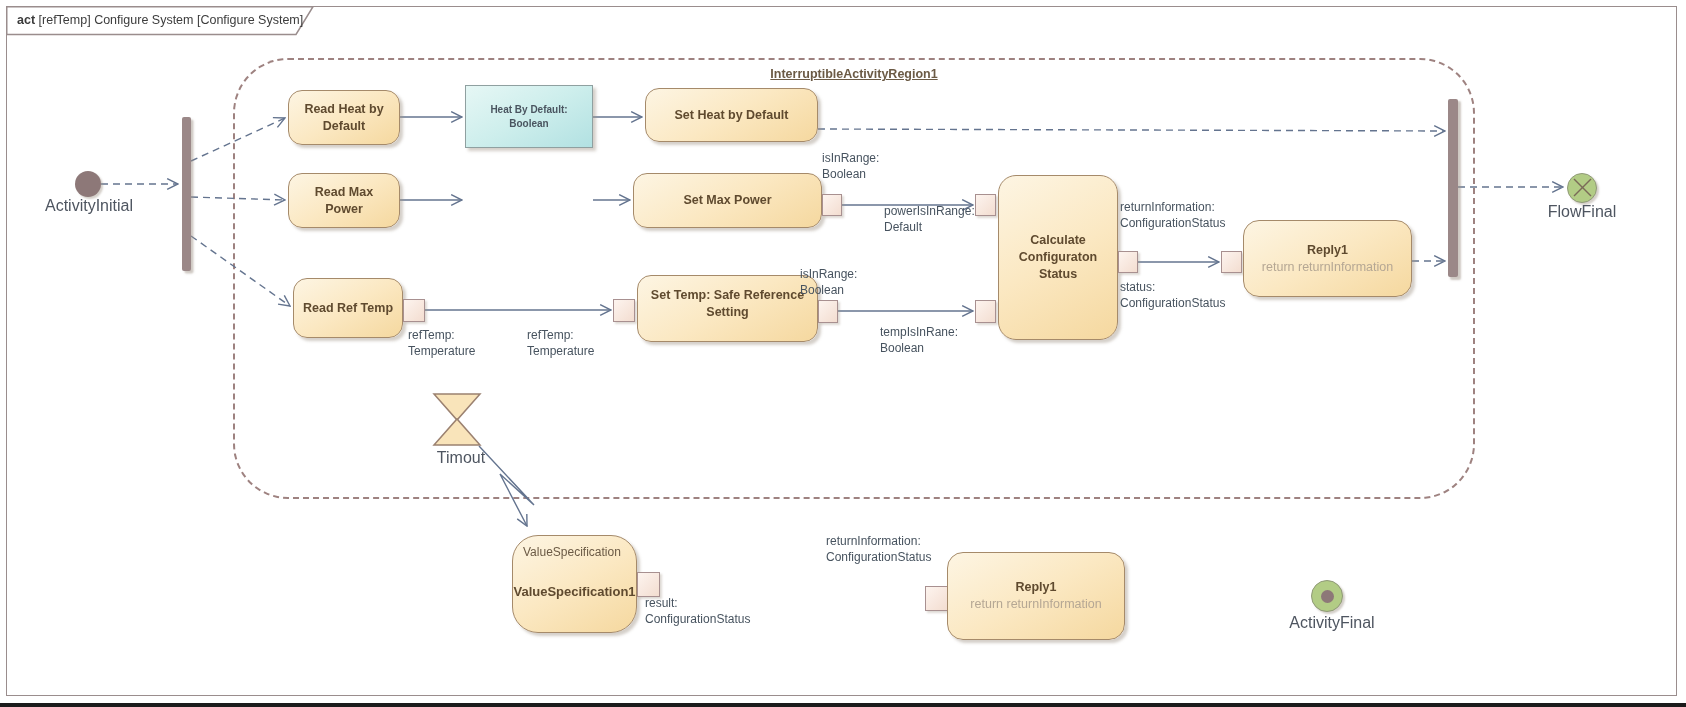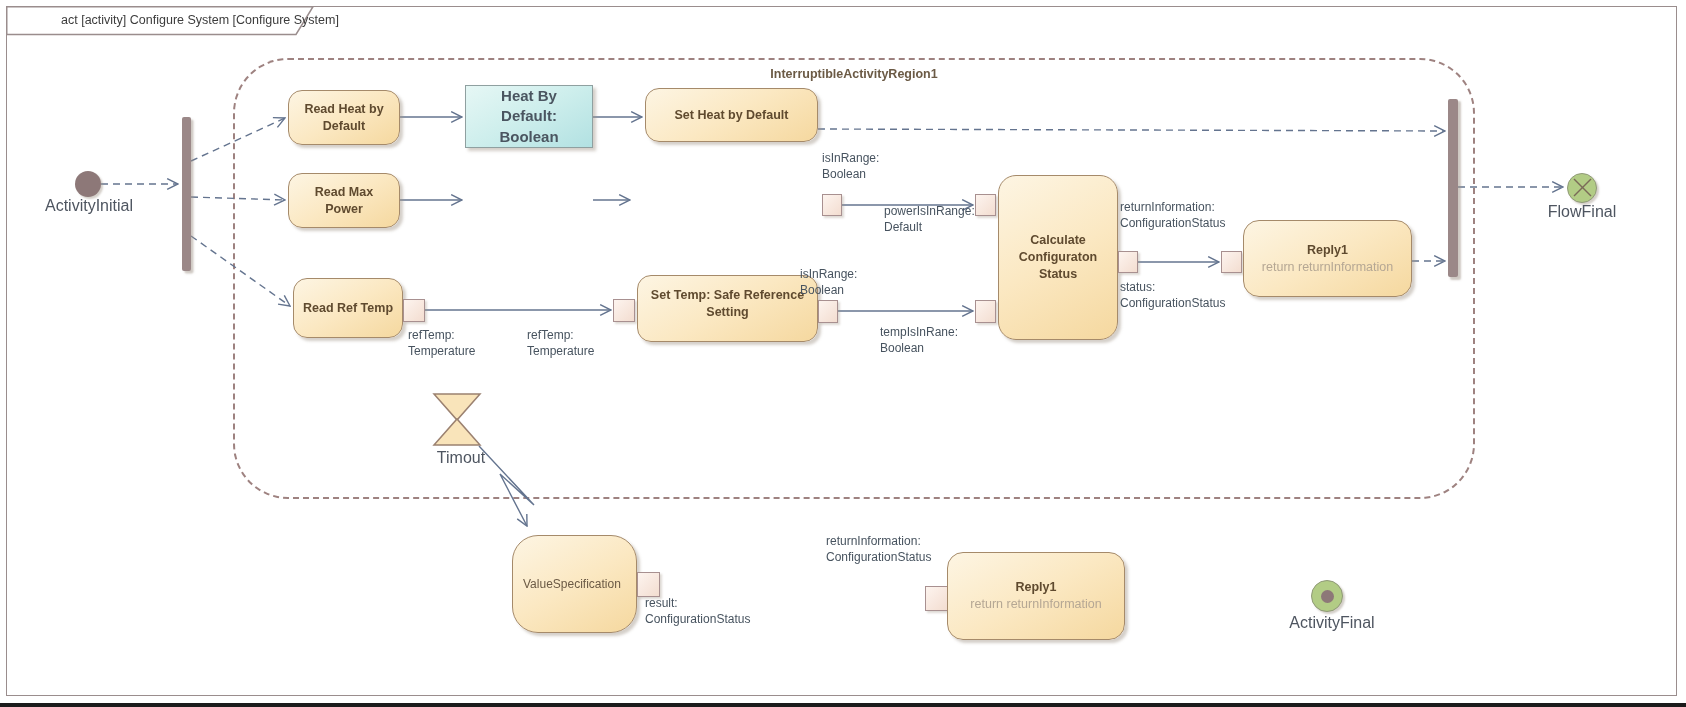--- a/index.html
+++ b/index.html
@@ -2,37 +2,37 @@
 <html><head>
 <meta charset="utf-8">
 <style>
   html,body { margin:0; padding:0; background:#ffffff; }
   .canvas { position:relative; width:1686px; height:707px; background:#ffffff;
             font-family:"Liberation Sans", sans-serif; overflow:hidden; }
   .frame { position:absolute; left:6px; top:6px; width:1671px; height:690px;
            border:1.5px solid #9a8d8d; box-sizing:border-box; }
   .window-edge { position:absolute; left:0; bottom:0; width:100%; height:4px; background:#1b1b1b; }
   .tab-text { position:absolute; left:17px; top:13px; font-size:12.5px; color:#3c3c3c; }
-  .tab-text b { font-weight:normal;margin-left:44px; }
+  .tab-text b { font-weight:bold; }
 
   .region { position:absolute; left:233px; top:58px; width:1242px; height:441px;
             border:2px dashed #9e8280; border-radius:55px; box-sizing:border-box; }
-  .region-label { margin-top:7px; text-align:center; font-weight:bold; font-size:12.5px; color:#6b5a45; }
+  .region-label { margin-top:7px; text-align:center; font-weight:bold; font-size:12.5px; color:#6b5a45;text-decoration:underline; }
 
   .action { position:absolute; display:flex; align-items:center; justify-content:center; text-align:center;
             background:linear-gradient(150deg,#fdf5e3 0%,#fbe8c2 50%,#f5d89f 100%);
             border:1.5px solid #a58a6a; border-radius:14px;
             box-shadow:3px 3px 3px rgba(160,148,135,0.45);
             color:#5f4a2f; font-weight:bold; font-size:12.5px; line-height:1.35;
             padding:2px 8px; box-sizing:border-box; }
   .objnode { position:absolute; display:flex; align-items:center; justify-content:flex-start; text-align:center;
             background:linear-gradient(150deg,#e6f7f5 0%,#cdeeec 50%,#b2e1e2 100%);
             border:1.5px solid #8fa0a0;
             box-shadow:3px 3px 3px rgba(160,148,135,0.45);
-            color:#4a5560; font-weight:bold; font-size:15px; line-height:1.35;
+            color:#4a5560; font-weight:bold; font-size:10px; line-height:1.35;
             padding:2px 8px; box-sizing:border-box; }
   .reply { flex-direction:column; }
   .reply-body { font-weight:normal; color:#b5a794; font-size:12.5px; }
   .vspec { flex-direction:column; padding:8px 10px; }
   .vspec-header { align-self:flex-start; font-weight:normal; font-size:12px; color:#6b5a45; }
   .vspec-main { flex:1; display:flex; align-items:center; justify-content:center; width:100%; font-size:13px; }
 
   .pin { position:absolute; background:linear-gradient(135deg,#fdf4ef 0%,#f3ddd0 100%);
          border:1.3px solid #a89090; box-sizing:border-box;
          box-shadow:2px 2px 2px rgba(160,148,135,0.35); }
@@ -55,21 +55,21 @@
 <body>
 
 <div class="canvas">
 
   <div class="frame"></div>
 
   <svg class="nodefs" style="left:6px;top:6px" width="330" height="30">
     <path d="M0.75,0.75 H307 L290,28.5 H0.75 Z" fill="#ffffff" stroke="#9a8d8d" stroke-width="1.5"></path>
   </svg>
   <div class="tab-text">
-    <b>act</b><span> </span><span>[activity] Configure System [Configure System]</span>
+    <b>act</b><span> </span><span>[refTemp] Configure System [Configure System]</span>
   </div>
 
   <div class="region">
     <div class="region-label">InterruptibleActivityRegion1</div>
   </div>
 
   <svg class="edges" width="1686" height="707">
     <defs>
       <marker id="arr" viewBox="0 0 12 12" refX="11" refY="6" markerWidth="13" markerHeight="13" orient="auto-start-reverse" markerUnits="userSpaceOnUse">
         <path d="M1,1 L11,6 L1,11" fill="none" stroke="#64748f" stroke-width="1.3"></path>
@@ -114,20 +114,23 @@
   <div class="objnode" style="left:465px;top:85px;width:128px;height:63px">
     <span>Heat By Default: Boolean</span>
     </div>
   <div class="action" style="left:288px;top:173px;width:112px;height:55px">
     <span>Read Max Power</span>
     </div>
 
   <div class="action" style="left:645px;top:88px;width:173px;height:54px">
     <span>Set Heat by Default</span>
     </div>
+  <div class="action" style="left:633px;top:173px;width:189px;height:55px">
+    <span>Set Max Power</span>
+    </div>
   <div class="pin" style="left:822px;top:194px;width:20px;height:22px"></div>
   <div class="pin" style="left:975px;top:194px;width:21px;height:22px"></div>
   <div class="elabel" style="left:822px;top:150px;width:120px">isInRange:
 Boolean</div>
   <div class="elabel" style="left:884px;top:203px;width:115px">powerIsInRange:
 Default</div>
 
   <div class="action" style="left:293px;top:278px;width:110px;height:60px">
     <span>Read Ref Temp</span>
     </div>
@@ -173,20 +176,21 @@
   <div style="position:absolute;left:431px;top:392px;width:52px;height:55px">
     <svg width="52" height="55">
       <path d="M3,2 H49 L26,28 Z" fill="#f9e4ba" stroke="#9b8170" stroke-width="1.5"></path>
       <path d="M3,53 H49 L26,27 Z" fill="#f9e4ba" stroke="#9b8170" stroke-width="1.5"></path>
     </svg>
   </div>
   <div class="nlabel" style="left:411px;top:449px;width:100px">Timout</div>
 
   <div class="action vspec" style="left:512px;top:535px;width:125px;height:98px;border-radius:26px">
     <span class="vspec-header">ValueSpecification</span>
+    <span class="vspec-main">ValueSpecification1</span>
   </div>
   <div class="pin" style="left:637px;top:572px;width:23px;height:25px"></div>
   <div class="elabel" style="left:645px;top:595px;width:120px">result:
 ConfigurationStatus</div>
 
   <div class="elabel" style="left:826px;top:533px;width:120px">returnInformation:
 ConfigurationStatus</div>
   <div class="pin" style="left:925px;top:586px;width:23px;height:25px"></div>
   <div class="action reply" style="left:947px;top:552px;width:178px;height:88px;border-radius:16px">
     <span>Reply1</span>

